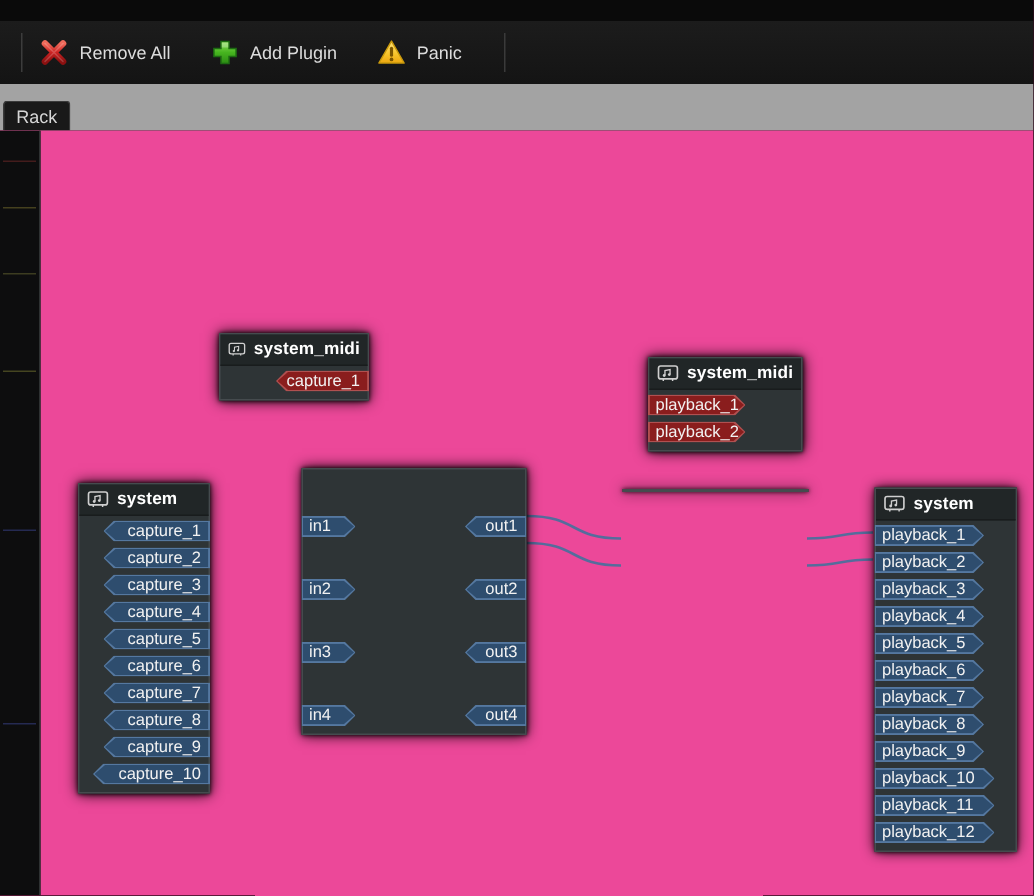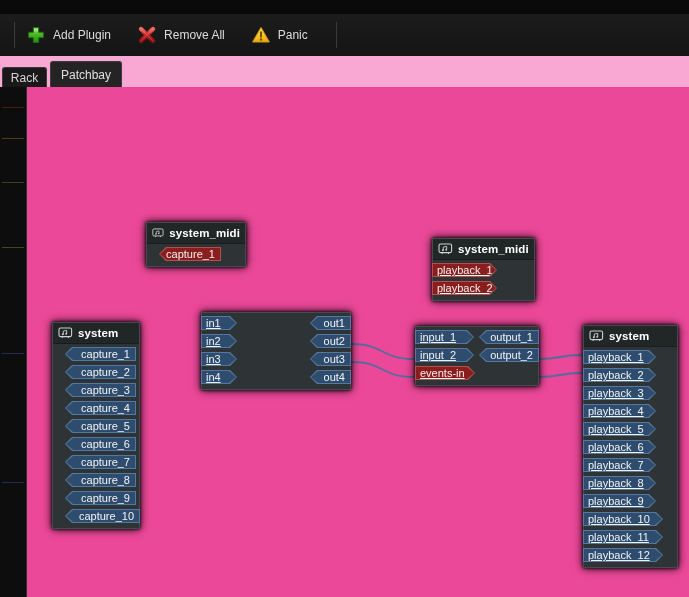--- a/index.html
+++ b/index.html
@@ -11,21 +11,21 @@
   .toolbar{position:absolute;left:0;top:14px;width:689px;height:42px;
     background:linear-gradient(#1c1c1c,#141414);border-bottom:1px solid #060606;
     display:flex;align-items:center;}
   .thandle{width:1px;height:26px;background:#3c3c3c;margin:0 9px 0 14px;}
   .tsep{width:1px;height:26px;background:#3a3a3a;margin:0 10px 0 4px;}
   .titem{display:flex;align-items:center;gap:7px;margin-right:22px;color:#dcdcdc;
     font-size:12px;cursor:default;padding:2px 2px;}
   .titem svg{display:block;}
 
   
-  .tabbar{position:absolute;left:0;top:56px;width:689px;height:31px;background:#f9a8d4;
+  .tabbar{position:absolute;left:0;top:56px;width:689px;height:31px;background:#a3a3a3;
     display:flex;align-items:flex-end;}
   .tab{display:flex;align-items:center;justify-content:center;font-size:12px;color:#e0e0e0;
     border:1px solid #3a3a3a;border-bottom:none;border-radius:3px 3px 0 0;box-sizing:border-box;}
   .tab.inactive{height:20px;width:45px;background:#191919;margin-left:2px;color:#d6d6d6;}
   .tab.active{height:26px;width:72px;background:#242424;margin-left:3px;}
 
   
   .canvas{position:absolute;left:0;top:87px;width:689px;height:510px;background:#ec4899;overflow:hidden;}
   .edgestrip{position:absolute;left:0;top:0;width:26px;height:510px;background:#0d0d0e;
     border-right:1px solid #2e3132;z-index:1;}
@@ -34,74 +34,74 @@
   .wire{fill:none;stroke:#4d6f9c;stroke-width:1.8px;opacity:.95;}
 
   
   .node{position:absolute;background:#2e3436;border:1px solid #454b4e;z-index:3;
     box-shadow:0 0 9px #000,0 0 3px #000;box-sizing:border-box;}
   .nhead{height:21px;background:#212627;border-bottom:1px solid #191c1d;display:flex;
     align-items:center;gap:5px;padding:0 5px;box-sizing:border-box;}
   .ntitle{font-weight:700;font-size:11.5px;color:#fff;white-space:nowrap;letter-spacing:.1px;}
   .nbody{padding:3px 0 1px;}
   .prow{display:flex;margin-bottom:4px;}
-  .prow.r{justify-content:flex-start;margin-right:-1px;padding-left:12px;}
+  .prow.r{justify-content:flex-end;margin-right:-1px;}
   .prow.l{justify-content:flex-start;margin-left:-1px;}
-  .prow.lr{justify-content:space-between;margin-left:-1px;margin-right:-1px;}
+  .prow.lr{justify-content:space-between;margin-left:-1px;margin-right:-1px;margin-top:28px;}
 
   .port{position:relative;height:14px;}
   .port.in{clip-path:polygon(0 0,calc(100% - 7px) 0,100% 50%,calc(100% - 7px) 100%,0 100%);}
   .port.out{clip-path:polygon(0 50%,7px 0,100% 0,100% 100%,7px 100%);}
   .port .f{position:absolute;inset:1px;display:flex;align-items:center;font-size:11px;
     color:#f2f2f2;white-space:nowrap;}
-  .port.in .f{clip-path:polygon(0 0,calc(100% - 7px) 0,100% 50%,calc(100% - 7px) 100%,0 100%);padding-left:4px;box-sizing:border-box;text-decoration:underline;}
+  .port.in .f{clip-path:polygon(0 0,calc(100% - 7px) 0,100% 50%,calc(100% - 7px) 100%,0 100%);padding-left:4px;box-sizing:border-box;}
   .port.out .f{clip-path:polygon(0 50%,7px 0,100% 0,100% 100%,7px 100%);justify-content:flex-end;padding-right:5px;box-sizing:border-box;}
   .port.audio{background:#5578a0;}
   .port.audio .f{background:#2e4d6e;}
   .port.midi{background:#b05050;}
   .port.midi .f{background:#8a1d1d;}
 </style>
 </head>
 <body>
 
 <div class="app">
 
   <div class="titlebar"></div>
 
   <div class="toolbar">
     <div class="thandle"></div>
+
+    <div class="titem">
+      <svg width="20" height="20" viewBox="0 0 20 20">
+        <defs>
+            <linearGradient id="gr" x1="0" y1="0" x2="0" y2="1">
+          <stop offset="0" stop-color="#ee6a5a"></stop>
+              <stop offset=".5" stop-color="#cc2222"></stop>
+              <stop offset="1" stop-color="#8c1010"></stop>
+        </linearGradient>
+          </defs>
+        <path d="M4 4 L16 16 M16 4 L4 16" stroke="url(#gr)" stroke-width="4.4" stroke-linecap="round"></path>
+        <path d="M4 4 L16 16 M16 4 L4 16" stroke="#ffffff" stroke-width="1" stroke-linecap="round" opacity=".18"></path>
+      </svg>
+      <span>Remove All</span>
+    </div>
 
     <div class="titem">
       <svg width="20" height="20" viewBox="0 0 20 20">
         <defs>
             <linearGradient id="gg" x1="0" y1="0" x2="0" y2="1">
           <stop offset="0" stop-color="#8fe05c"></stop>
               <stop offset=".5" stop-color="#46b41f"></stop>
               <stop offset="1" stop-color="#2c8c14"></stop>
         </linearGradient>
           </defs>
         <path d="M7.3 2.6h5.4v4.7h4.7v5.4h-4.7v4.7H7.3v-4.7H2.6V7.3h4.7z" fill="url(#gg)" stroke="#1d6b12" stroke-width="1"></path>
         <path d="M7.8 3.4h4.4v3.2H7.8z" fill="#ffffff" opacity=".28"></path>
       </svg>
       <span>Add Plugin</span>
-    </div>
-
-    <div class="titem">
-      <svg width="20" height="20" viewBox="0 0 20 20">
-        <defs>
-            <linearGradient id="gr" x1="0" y1="0" x2="0" y2="1">
-          <stop offset="0" stop-color="#ee6a5a"></stop>
-              <stop offset=".5" stop-color="#cc2222"></stop>
-              <stop offset="1" stop-color="#8c1010"></stop>
-        </linearGradient>
-          </defs>
-        <path d="M4 4 L16 16 M16 4 L4 16" stroke="url(#gr)" stroke-width="4.4" stroke-linecap="round"></path>
-        <path d="M4 4 L16 16 M16 4 L4 16" stroke="#ffffff" stroke-width="1" stroke-linecap="round" opacity=".18"></path>
-      </svg>
-      <span>Remove All</span>
     </div>
 
     <div class="titem">
       <svg width="20" height="20" viewBox="0 0 20 20">
         <defs>
             <linearGradient id="gy" x1="0" y1="0" x2="0" y2="1">
           <stop offset="0" stop-color="#ffe37a"></stop>
               <stop offset=".6" stop-color="#f7c32a"></stop>
               <stop offset="1" stop-color="#eda711"></stop>
         </linearGradient>
@@ -114,23 +114,20 @@
     </div>
 
     <div class="tsep"></div>
 
   </div>
 
   <div class="tabbar">
     <div class="tab inactive">
       <span>Rack</span>
     </div>
-    <div class="tab active">
-      <span>Patchbay</span>
-    </div>
   </div>
 
   <div class="canvas">
     <div class="edgestrip"></div>
     <div class="tick" style="top:20px;background:#441c1c"></div>
     <div class="tick" style="top:51px;background:#45401e"></div>
     <div class="tick" style="top:95px;background:#3c3c20"></div>
     <div class="tick" style="top:160px;background:#454520"></div>
     <div class="tick" style="top:266px;background:#252a52"></div>
     <div class="tick" style="top:395px;background:#252a52"></div>
@@ -283,43 +280,20 @@
               <span class="f">in4</span>
             </div>
           <div class="port out audio" style="width:41px">
               <span class="f">out4</span>
             </div>
         </div>
       </div>
     </div>
 
     <div class="node" style="left:415px;top:239px;width:124px;">
-      <div class="nbody">
-        <div class="prow lr">
-          <div class="port in audio" style="width:59px">
-              <span class="f">input_1</span>
-            </div>
-          <div class="port out audio" style="width:60px">
-              <span class="f">output_1</span>
-            </div>
-        </div>
-        <div class="prow lr">
-          <div class="port in audio" style="width:59px">
-              <span class="f">input_2</span>
-            </div>
-          <div class="port out audio" style="width:60px">
-              <span class="f">output_2</span>
-            </div>
-        </div>
-        <div class="prow l">
-          <div class="port in midi" style="width:60px">
-              <span class="f">events-in</span>
-            </div>
-        </div>
-      </div>
     </div>
 
     <div class="node" style="left:583px;top:238px;width:95px;">
       <div class="nhead">
         <svg width="15" height="12" viewBox="0 0 15 12">
           <rect x="1" y="1" width="12.6" height="8.6" rx="1.5" fill="none" stroke="#cfcfcf" stroke-width="1.1"></rect>
           <path d="M5.3 7.2 V4.1 l3.4 -.7 v3" stroke="#cfcfcf" stroke-width=".9" fill="none"></path>
           <circle cx="4.8" cy="7.3" r=".95" fill="#cfcfcf"></circle>
             <circle cx="8.2" cy="6.7" r=".95" fill="#cfcfcf"></circle>
           <path d="M4.2 9.6 v1.4 M10.4 9.6 v1.4" stroke="#cfcfcf" stroke-width="1"></path>

